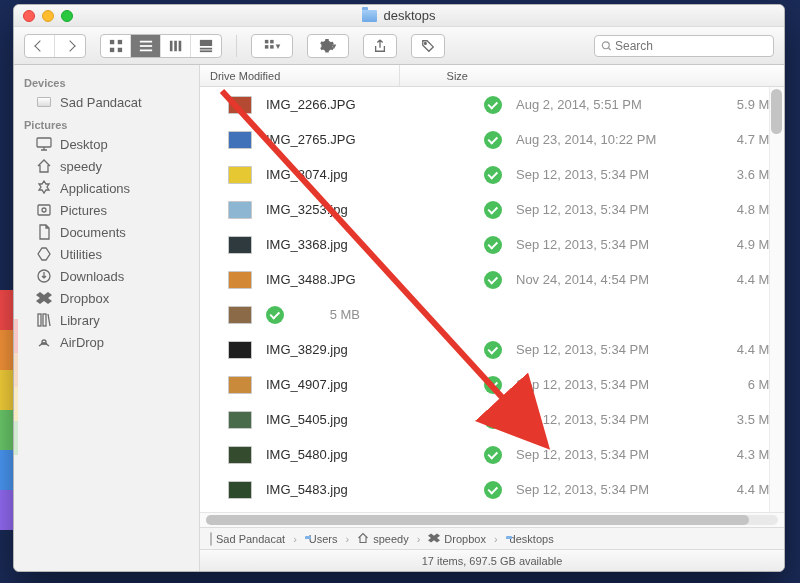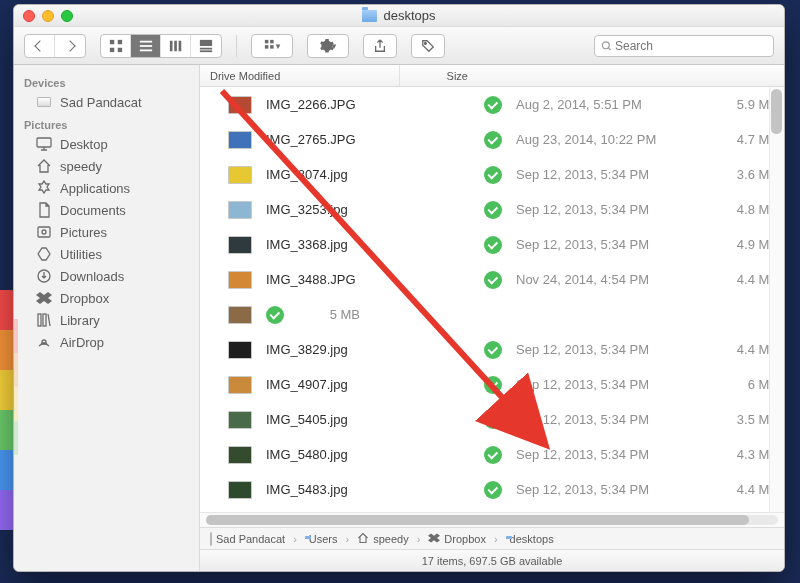--- a/index.html
+++ b/index.html
@@ -259,33 +259,33 @@
             <span class="ic">
               <svg viewBox="0 0 16 16" fill="none" stroke="#6c6c6c" stroke-width="1.3">
                 <path d="M8 1l2 3h3l-2 3 2 3h-3l-2 3-2-3H3l2-3-2-3h3z"></path>
               </svg>
             </span>
     <span>Applications</span>
           </div>
           <div class="sb-item">
             <span class="ic">
               <svg viewBox="0 0 16 16" fill="none" stroke="#6c6c6c" stroke-width="1.3">
-                <path d="M4 1h6l3 3v11H4zM10 1v3h3"></path>
-              </svg>
-            </span>
-    <span>Documents</span>
-          </div>
-          <div class="sb-item">
-            <span class="ic">
-              <svg viewBox="0 0 16 16" fill="none" stroke="#6c6c6c" stroke-width="1.3">
                 <rect x="2" y="3" width="12" height="10" rx="1"></rect>
                 <circle cx="8" cy="8" r="2"></circle>
               </svg>
             </span>
     <span>Pictures</span>
+          </div>
+          <div class="sb-item">
+            <span class="ic">
+              <svg viewBox="0 0 16 16" fill="none" stroke="#6c6c6c" stroke-width="1.3">
+                <path d="M4 1h6l3 3v11H4zM10 1v3h3"></path>
+              </svg>
+            </span>
+    <span>Documents</span>
           </div>
           <div class="sb-item">
             <span class="ic">
               <svg viewBox="0 0 16 16" fill="none" stroke="#6c6c6c" stroke-width="1.3">
                 <path d="M2 8l4 6h4l4-6-4-6H6z"></path>
               </svg>
             </span>
     <span>Utilities</span>
           </div>
           <div class="sb-item">

